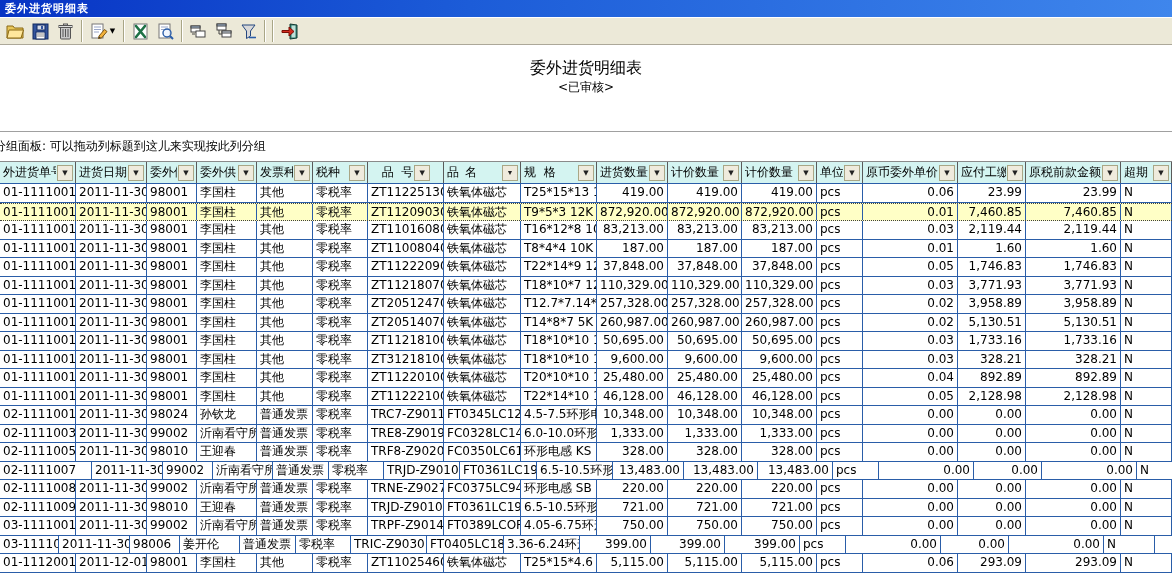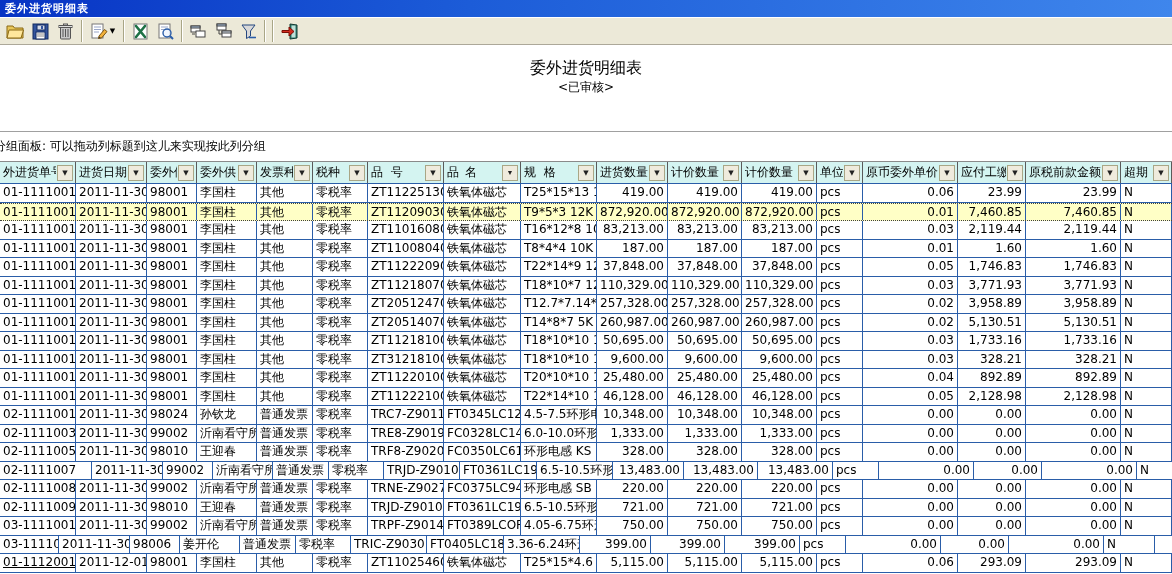--- a/index.html
+++ b/index.html
@@ -208,21 +208,21 @@
           <span class="ddbtn">▼</span>
         </div>
         <div class="th" style="width: 56px;">
           <span class="lbl">发票种</span>
           <span class="ddbtn">▼</span>
         </div>
         <div class="th" style="width: 55px; justify-content: space-between;">
           <span class="lbl">税种</span>
           <span class="ddbtn">▼</span>
         </div>
-        <div class="th" style="width: 76px;">
+        <div class="th" style="width: 76px; justify-content: center;">
           <span class="lbl">品  号</span>
           <span class="ddbtn">▼</span>
         </div>
         <div class="th" style="width: 77px; font-family: Liberation Serif, serif;">
           <span class="lbl">品  名</span>
           <span class="ddbtn">▼</span>
         </div>
         <div class="th" style="width: 76px;">
           <span class="lbl">规  格</span>
           <span class="ddbtn">▼</span>
@@ -635,21 +635,21 @@
           <div class="td num" style="width: 71px;">399.00</div>
           <div class="td num" style="width: 74px;">399.00</div>
           <div class="td num" style="width: 75px;">399.00</div>
           <div class="td" style="width: 46px;">pcs</div>
           <div class="td num" style="width: 95px;">0.00</div>
           <div class="td num" style="width: 68px;">0.00</div>
           <div class="td num" style="width: 95px;">0.00</div>
           <div class="td" style="width: 51px;">N</div>
         </div>
         <div class="tr">
-          <div class="td" style="width: 76px; text-decoration: underline;">01-1112001</div>
+          <div class="td" style="width: 76px;">01-1112001</div>
           <div class="td" style="width: 71px;">2011-12-01</div>
           <div class="td" style="width: 50px;">98001</div>
           <div class="td" style="width: 60px;">李国柱</div>
           <div class="td" style="width: 56px;">其他</div>
           <div class="td" style="width: 55px;">零税率</div>
           <div class="td" style="width: 76px;">ZT110254601</div>
           <div class="td" style="width: 77px;">铁氧体磁芯</div>
           <div class="td" style="width: 76px;">T25*15*4.6 1</div>
           <div class="td num" style="width: 71px;">5,115.00</div>
           <div class="td num" style="width: 74px;">5,115.00</div>

